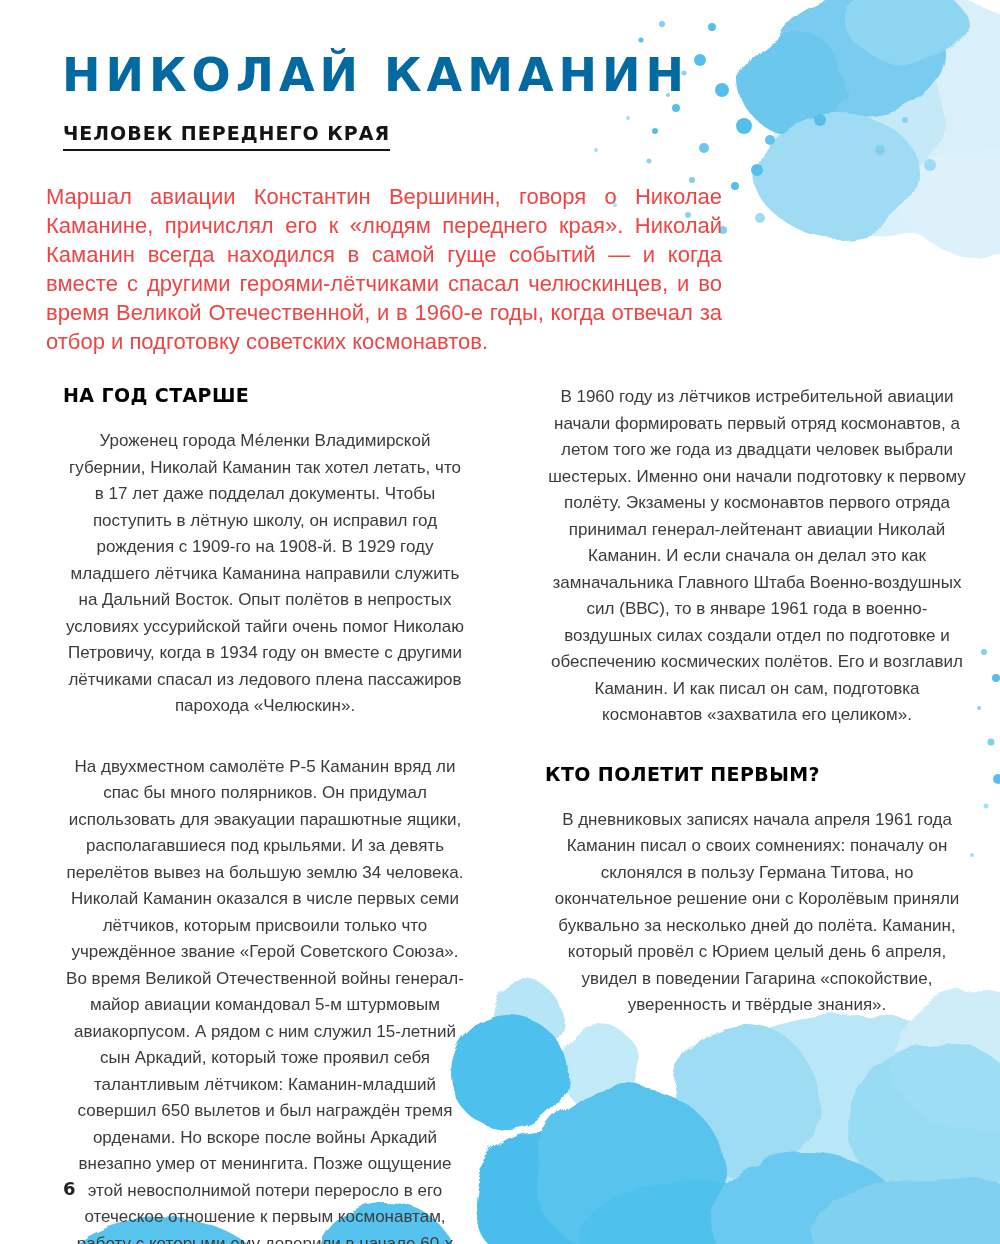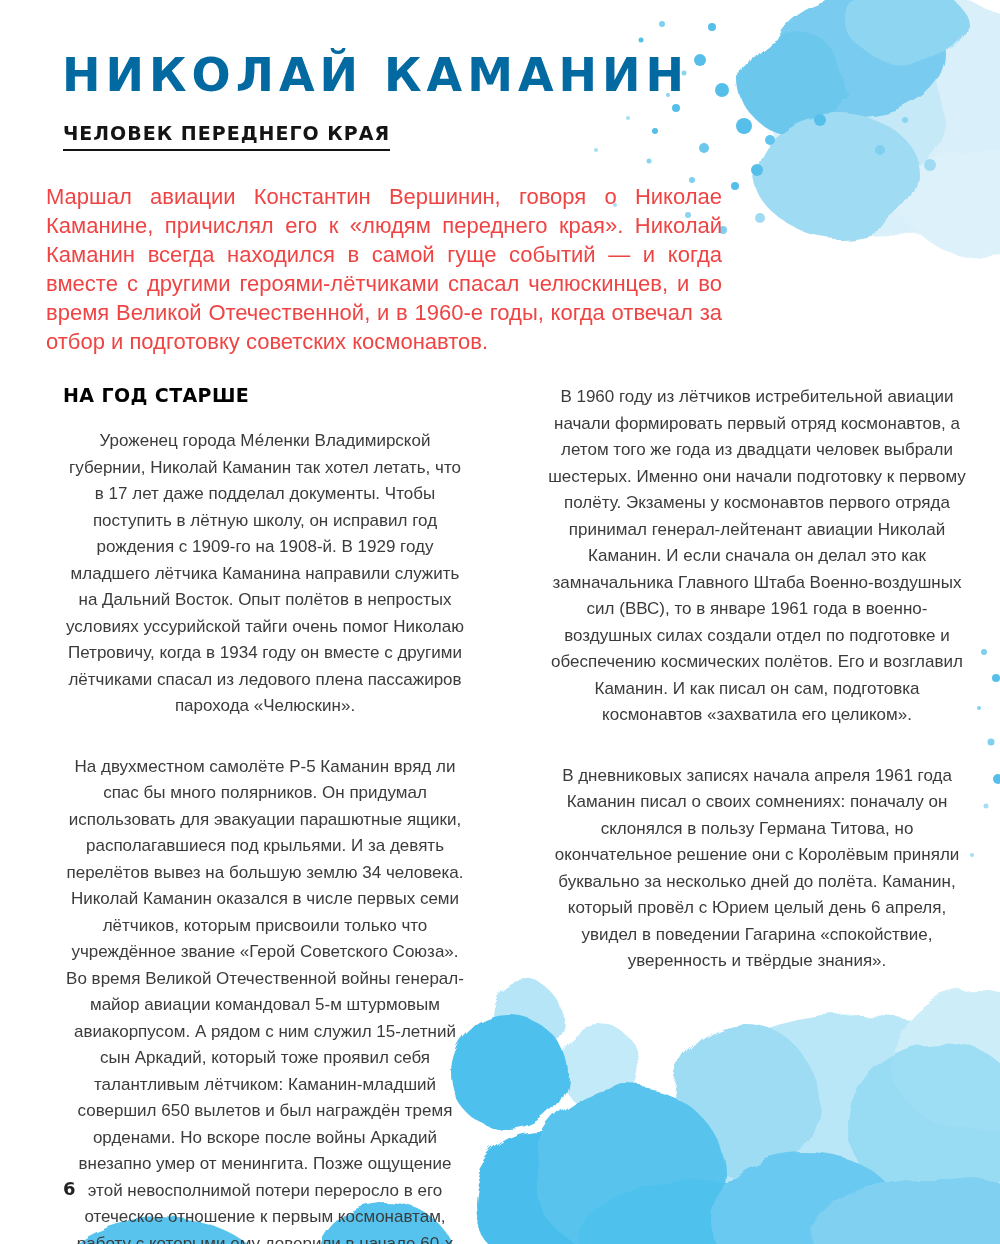--- a/index.html
+++ b/index.html
@@ -182,20 +182,21 @@
       <div class="section">
         <p>На двухместном самолёте Р-5 Каманин вряд ли спас бы много полярников. Он придумал использовать для эвакуации парашютные ящики, располагавшиеся под крыльями. И за девять перелётов вывез на большую землю 34 человека. Николай Каманин оказался в числе первых семи лётчиков, которым присвоили только что учреждённое звание «Герой Советского Союза». Во время Великой Отечественной войны генерал-майор авиации командовал 5-м штурмовым авиакорпусом. А рядом с ним служил 15-летний сын Аркадий, который тоже проявил себя талантливым лётчиком: Каманин-младший совершил 650 вылетов и был награждён тремя орденами. Но вскоре после войны Аркадий внезапно умер от менингита. Позже ощущение этой невосполнимой потери переросло в его отеческое отношение к первым космонавтам, работу с которыми ему доверили в начале 60-х годов.</p>
       </div>
     </div>
 
     <div class="col col-right">
       <div class="section">
         <p>В 1960 году из лётчиков истребительной авиации начали формировать первый отряд космонавтов, а летом того же года из двадцати человек выбрали шестерых. Именно они начали подготовку к первому полёту. Экзамены у космонавтов первого отряда принимал генерал-лейтенант авиации Николай Каманин. И если сначала он делал это как замначальника Главного Штаба Военно-воздушных сил (ВВС), то в январе 1961 года в военно-воздушных силах создали отдел по подготовке и обеспечению космических полётов. Его и возглавил Каманин. И как писал он сам, подготовка космонавтов «захватила его целиком».</p>
       </div>
       <div class="section">
+        <h2>КТО ПОЛЕТИТ ПЕРВЫМ?</h2>
         <p>В дневниковых записях начала апреля 1961 года Каманин писал о своих сомнениях: поначалу он склонялся в пользу Германа Титова, но окончательное решение они с Королёвым приняли буквально за несколько дней до полёта. Каманин, который провёл с Юрием целый день 6 апреля, увидел в поведении Гагарина «спокойствие, уверенность и твёрдые знания».</p>
       </div>
     </div>
 
     <div class="page-number">6</div>
 
   </div>
 </div>
 
 </body></html>

